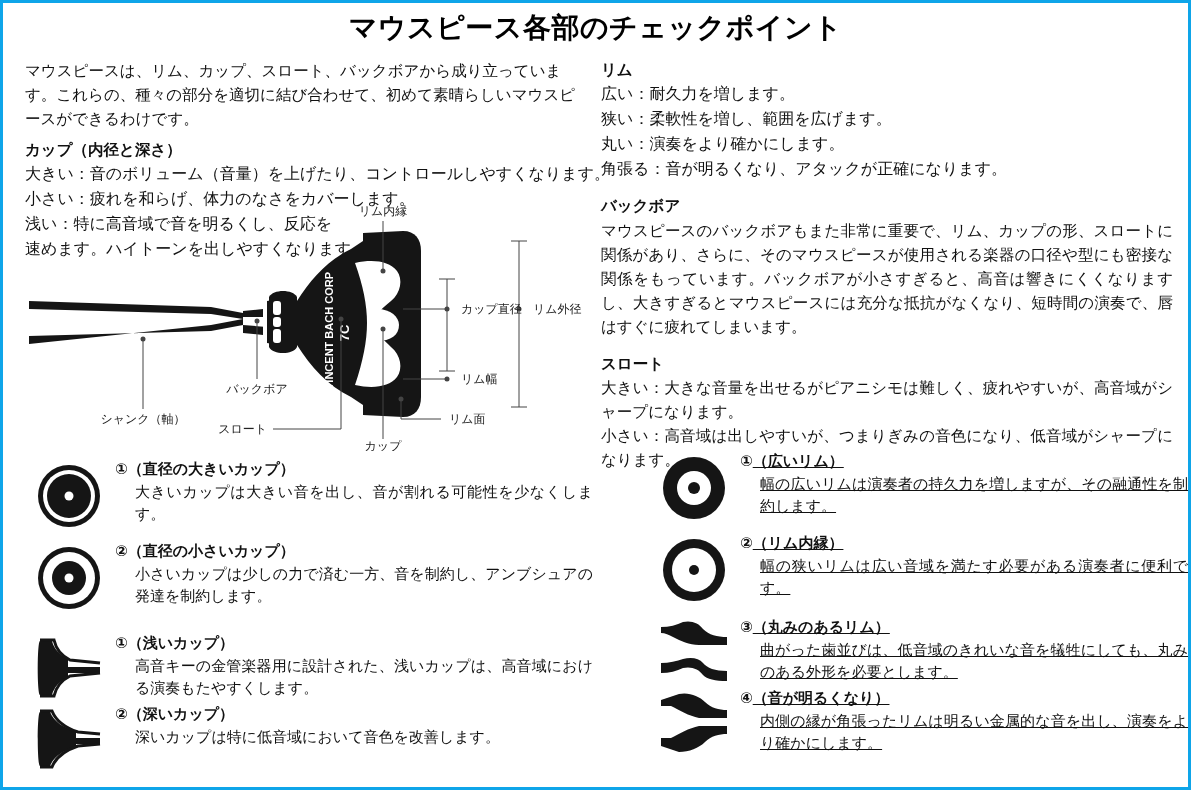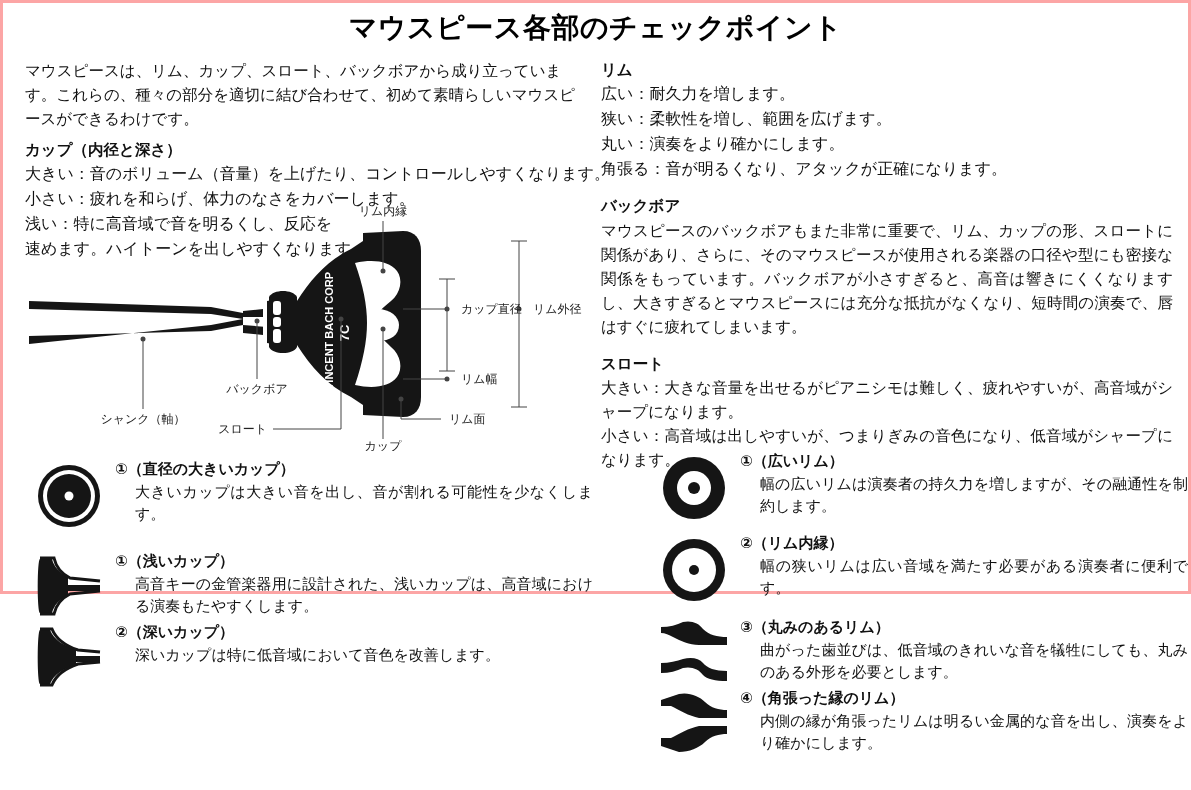--- a/index.html
+++ b/index.html
@@ -2,43 +2,43 @@
 <html><head>
 <meta charset="utf-8">
 <style>
   html,body{margin:0;padding:0;background:#ffffff;}
   body{
     width:1191px;height:790px;
     font-family:"DejaVu Sans","Liberation Sans",sans-serif;
     color:#111;overflow:hidden;
   }
   #page{
-    position:relative;width:1191px;height:594px;box-sizing:border-box;
-    border:3px solid #fca5a5;background:#fff;
+    position:relative;width:1191px;height:790px;box-sizing:border-box;
+    border:3px solid #0ea5e9;background:#fff;
   }
   
   .title{
     position:absolute;left:0;top:6px;width:100%;text-align:center;
     font-size:28px;font-weight:bold;letter-spacing:.5px;color:#000;
   }
   
   .col-left{position:absolute;left:22px;top:56px;width:570px;}
   .col-right{position:absolute;left:598px;top:56px;width:572px;}
   .para{font-size:15.5px;line-height:1.55;color:#111;margin:0 16px 2px 0;}
   .head{font-size:15.5px;font-weight:bold;line-height:1.5;margin:8px 0 0 0;}
   .lines div{font-size:16px;line-height:1.55;white-space:nowrap;}
   .block-text{font-size:15.5px;line-height:1.55;text-align:justify;}
 
   
   #diagram{position:absolute;left:8px;top:198px;width:600px;height:250px;}
   #diagram svg{display:block;}
 
   
   .items-left{position:absolute;left:20px;top:456px;width:570px;}
-  .items-right{position:absolute;left:645px;top:448px;width:540px;}
+  .items-right{position:absolute;left:645px;top:448px;width:540px;text-decoration:underline;}
   .item{display:flex;align-items:flex-start;margin-bottom:6px;}
   .item .fig{width:92px;min-width:92px;display:flex;justify-content:center;align-items:flex-start;padding-top:4px;}
   .item .txt{flex:1;}
   .item .lbl{font-size:15px;font-weight:bold;line-height:1.45;}
   .item .desc{font-size:15px;line-height:1.5;padding-left:20px;text-align:justify;}
   .num{display:inline-block;}
 
   .rowgap-a{margin-bottom:12px;}
   .rowgap-b{margin-bottom:4px;}
 
@@ -180,20 +180,34 @@
           <circle cx="33" cy="33" r="22" fill="#151515"></circle>
           <circle cx="33" cy="33" r="4.5" fill="#ffffff"></circle>
         </svg>
       </div>
       <div class="txt">
         <div class="lbl"><span class="num">①</span><span>（直径の大きいカップ）</span></div>
         <div class="desc">大きいカップは大きい音を出し、音が割れる可能性を少なくします。</div>
       </div>
     </div>
 
+    <div class="item rowgap-a">
+      <div class="fig">
+        <svg class="icon" width="66" height="66" viewBox="0 0 66 66">
+          <circle cx="33" cy="33" r="31" fill="#151515"></circle>
+          <circle cx="33" cy="33" r="26" fill="#ffffff"></circle>
+          <circle cx="33" cy="33" r="17" fill="#151515"></circle>
+          <circle cx="33" cy="33" r="4.5" fill="#ffffff"></circle>
+        </svg>
+      </div>
+      <div class="txt">
+        <div class="lbl"><span class="num">②</span><span>（直径の小さいカップ）</span></div>
+        <div class="desc">小さいカップは少しの力で済む一方、音を制約し、アンブシュアの発達を制約します。</div>
+      </div>
+    </div>
 
     <div class="item rowgap-b" style="margin-top:22px">
       <div class="fig">
         <svg class="icon" width="70" height="62" viewBox="0 0 70 62">
           <path fill="#151515" d="M6,4 C3,4 3,58 6,58 L18,58 C20,50 26,44 34,40 L34,36 L66,36 L66,30 L34,30 L34,22
                                   C26,18 20,12 18,4 Z"></path>
           <path fill="#151515" d="M6,2 C2,2 2,60 6,60 L20,60 C22,52 28,46 36,43 L66,43 L66,39 L36,39
                                   C28,36 22,30 20,22 Z" opacity="0"></path>
           <path fill="none" stroke="#151515" stroke-width="3" d="M6,3 L20,3 C22,12 28,19 36,23 L66,26"></path>
           <path fill="none" stroke="#151515" stroke-width="3" d="M6,59 L20,59 C22,50 28,43 36,39 L66,36"></path>
@@ -271,19 +285,19 @@
     <div class="item">
       <div class="fig">
         <svg class="icon" width="70" height="62" viewBox="0 0 70 62">
           <path fill="#151515" d="M2,8 L20,2 C30,0 40,4 46,10 C52,16 60,18 68,18 L68,26 L40,26
                                   C30,24 20,18 12,14 L2,14 Z"></path>
           <path fill="#151515" d="M2,54 L20,60 C30,60 40,56 46,50 C52,44 60,42 68,42 L68,34 L40,34
                                   C30,36 20,42 12,46 L2,46 Z"></path>
         </svg>
       </div>
       <div class="txt">
-        <div class="lbl"><span class="num">④</span><span>（角張った縁のリム）</span></div>
+        <div class="lbl"><span class="num">④</span><span>（音が明るくなり）</span></div>
         <div class="desc">内側の縁が角張ったリムは明るい金属的な音を出し、演奏をより確かにします。</div>
       </div>
     </div>
   </div>
 
 </div>
 
 </body></html>

